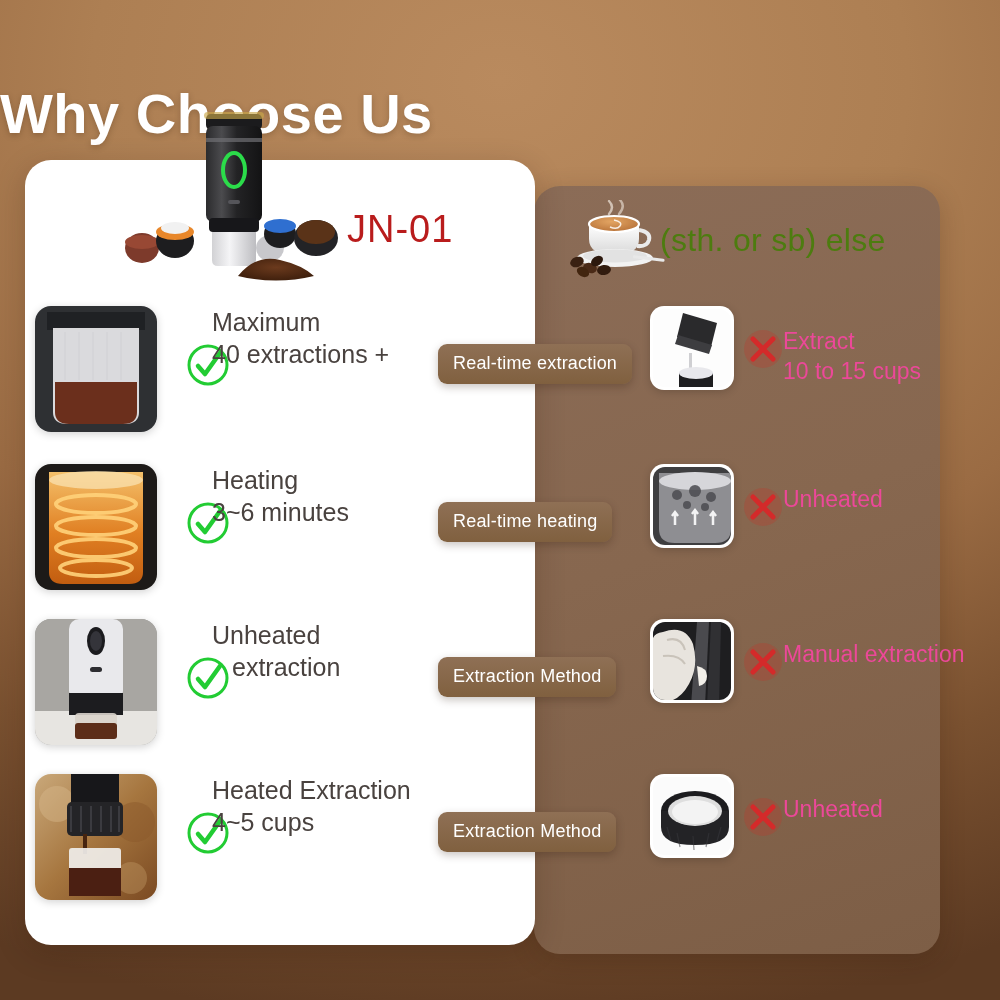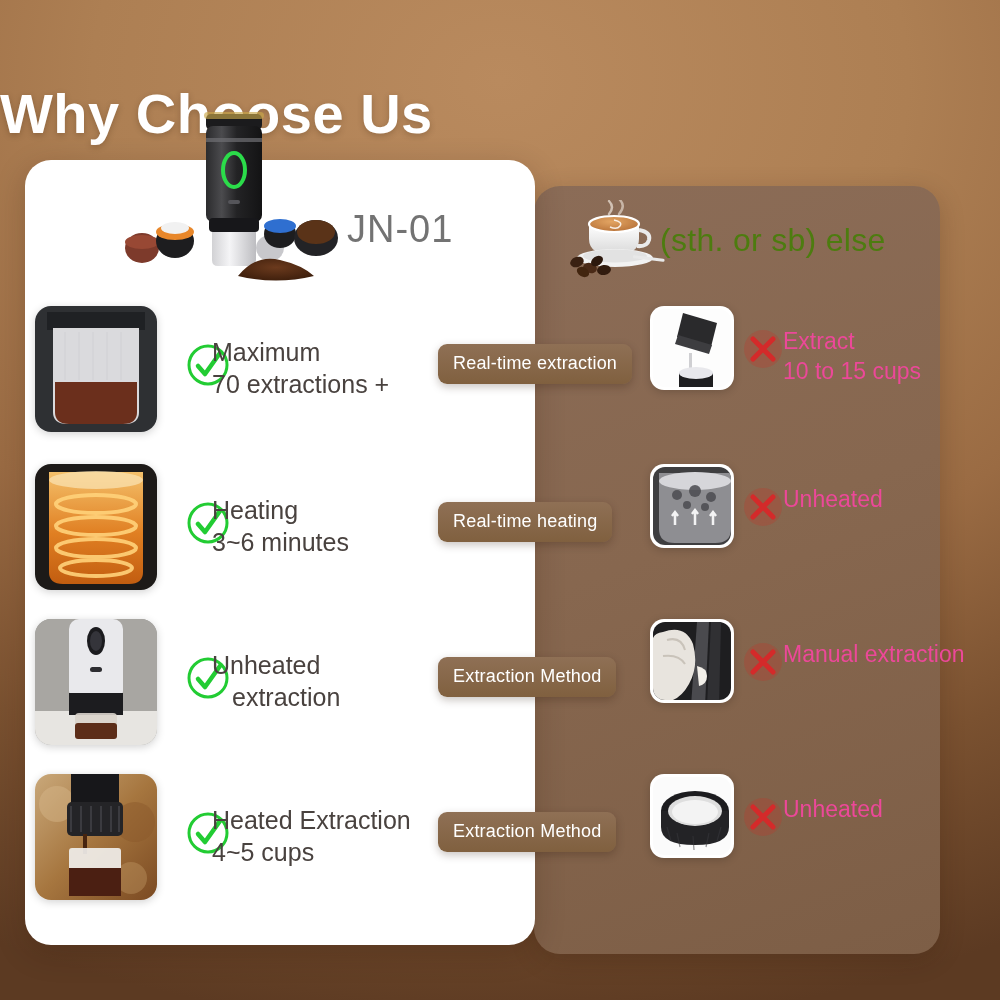--- a/index.html
+++ b/index.html
@@ -35,21 +35,21 @@
     position:absolute; left:25px; top:160px;
     width:510px; height:785px;
     background:#ffffff;
     border-radius:26px;
     box-shadow:0 8px 30px rgba(40,20,8,.22);
   }
 
   
   #product-name {
     position:absolute; left:347px; top:208px;
-    font-size:38px; color:#737373; font-weight:400; letter-spacing:1px;
+    font-size:38px; color:#b91c1c; font-weight:400; letter-spacing:1px;
   }
   #competitor-name {
     position:absolute; left:660px; top:222px;
     font-size:32px; color:#4d7c0f; font-weight:400; letter-spacing:.3px;
     white-space:nowrap;
   }
 
   
   #hero-product { position:absolute; left:120px; top:108px; width:230px; height:175px; }
   
@@ -72,21 +72,21 @@
                  background:#fff; padding:3px; }
   .thumb-inner { width:100%; height:100%; border-radius:12px; overflow:hidden; position:relative; }
 
   
   .mark { position:absolute; width:46px; height:46px; }
   .mark-check { left:185px; top:40px; }
   .mark-x     { left:740px; top:24px; }
 
   
   .feat-text {
-    position:absolute; left:212px; top:34px; width:230px;
+    position:absolute; left:212px; top:4px; width:230px;
     font-size:25px; line-height:1.28; color:#49423f;
   }
   .feat-text .l2 { display:block; }
   .feat-text.indent .l2 { padding-left:20px; }
   .feat-text.wide { width:300px; }
 
   .con-text {
     position:absolute; left:783px; top:24px; width:215px;
     font-size:23px; line-height:1.32; color:#ec4899;
   }
@@ -215,21 +215,21 @@
     </svg>
   </div>
   <span class="mark mark-check">
     <svg viewBox="0 0 46 46" width="46" height="46">
       <circle cx="23" cy="23" r="19" fill="none" stroke="#22cc33" stroke-width="3"></circle>
       <path d="M13 24 l7 8 l15 -21" fill="none" stroke="#22cc33" stroke-width="4.5" stroke-linecap="round" stroke-linejoin="round"></path>
     </svg>
   </span>
   <div class="feat-text">
     <span>Maximum</span>
-    <span class="l2">70 extractions +</span>
+    <span class="l2">40 extractions +</span>
   </div>
   <div class="badge badge-1">Real-time extraction</div>
   <div class="thumb thumb-right">
     <div class="thumb-inner">
       <svg viewBox="0 0 84 84" width="84" height="84">
         <rect width="84" height="84" fill="#fdfdfd"></rect>
         <path d="M30 4 l34 10 l-6 24 l-34 -10 z" fill="#2a2a2c"></path>
         <path d="M25 26 l34 10 l-3 9 l-34 -10 z" fill="#3d3d40"></path>
         <rect x="36" y="44" width="3" height="20" fill="#cfcfd2"></rect>
         <path d="M26 64 h34 v14 q0 5 -6 5 h-22 q-6 0 -6 -5 z" fill="#1e1e20"></path>

